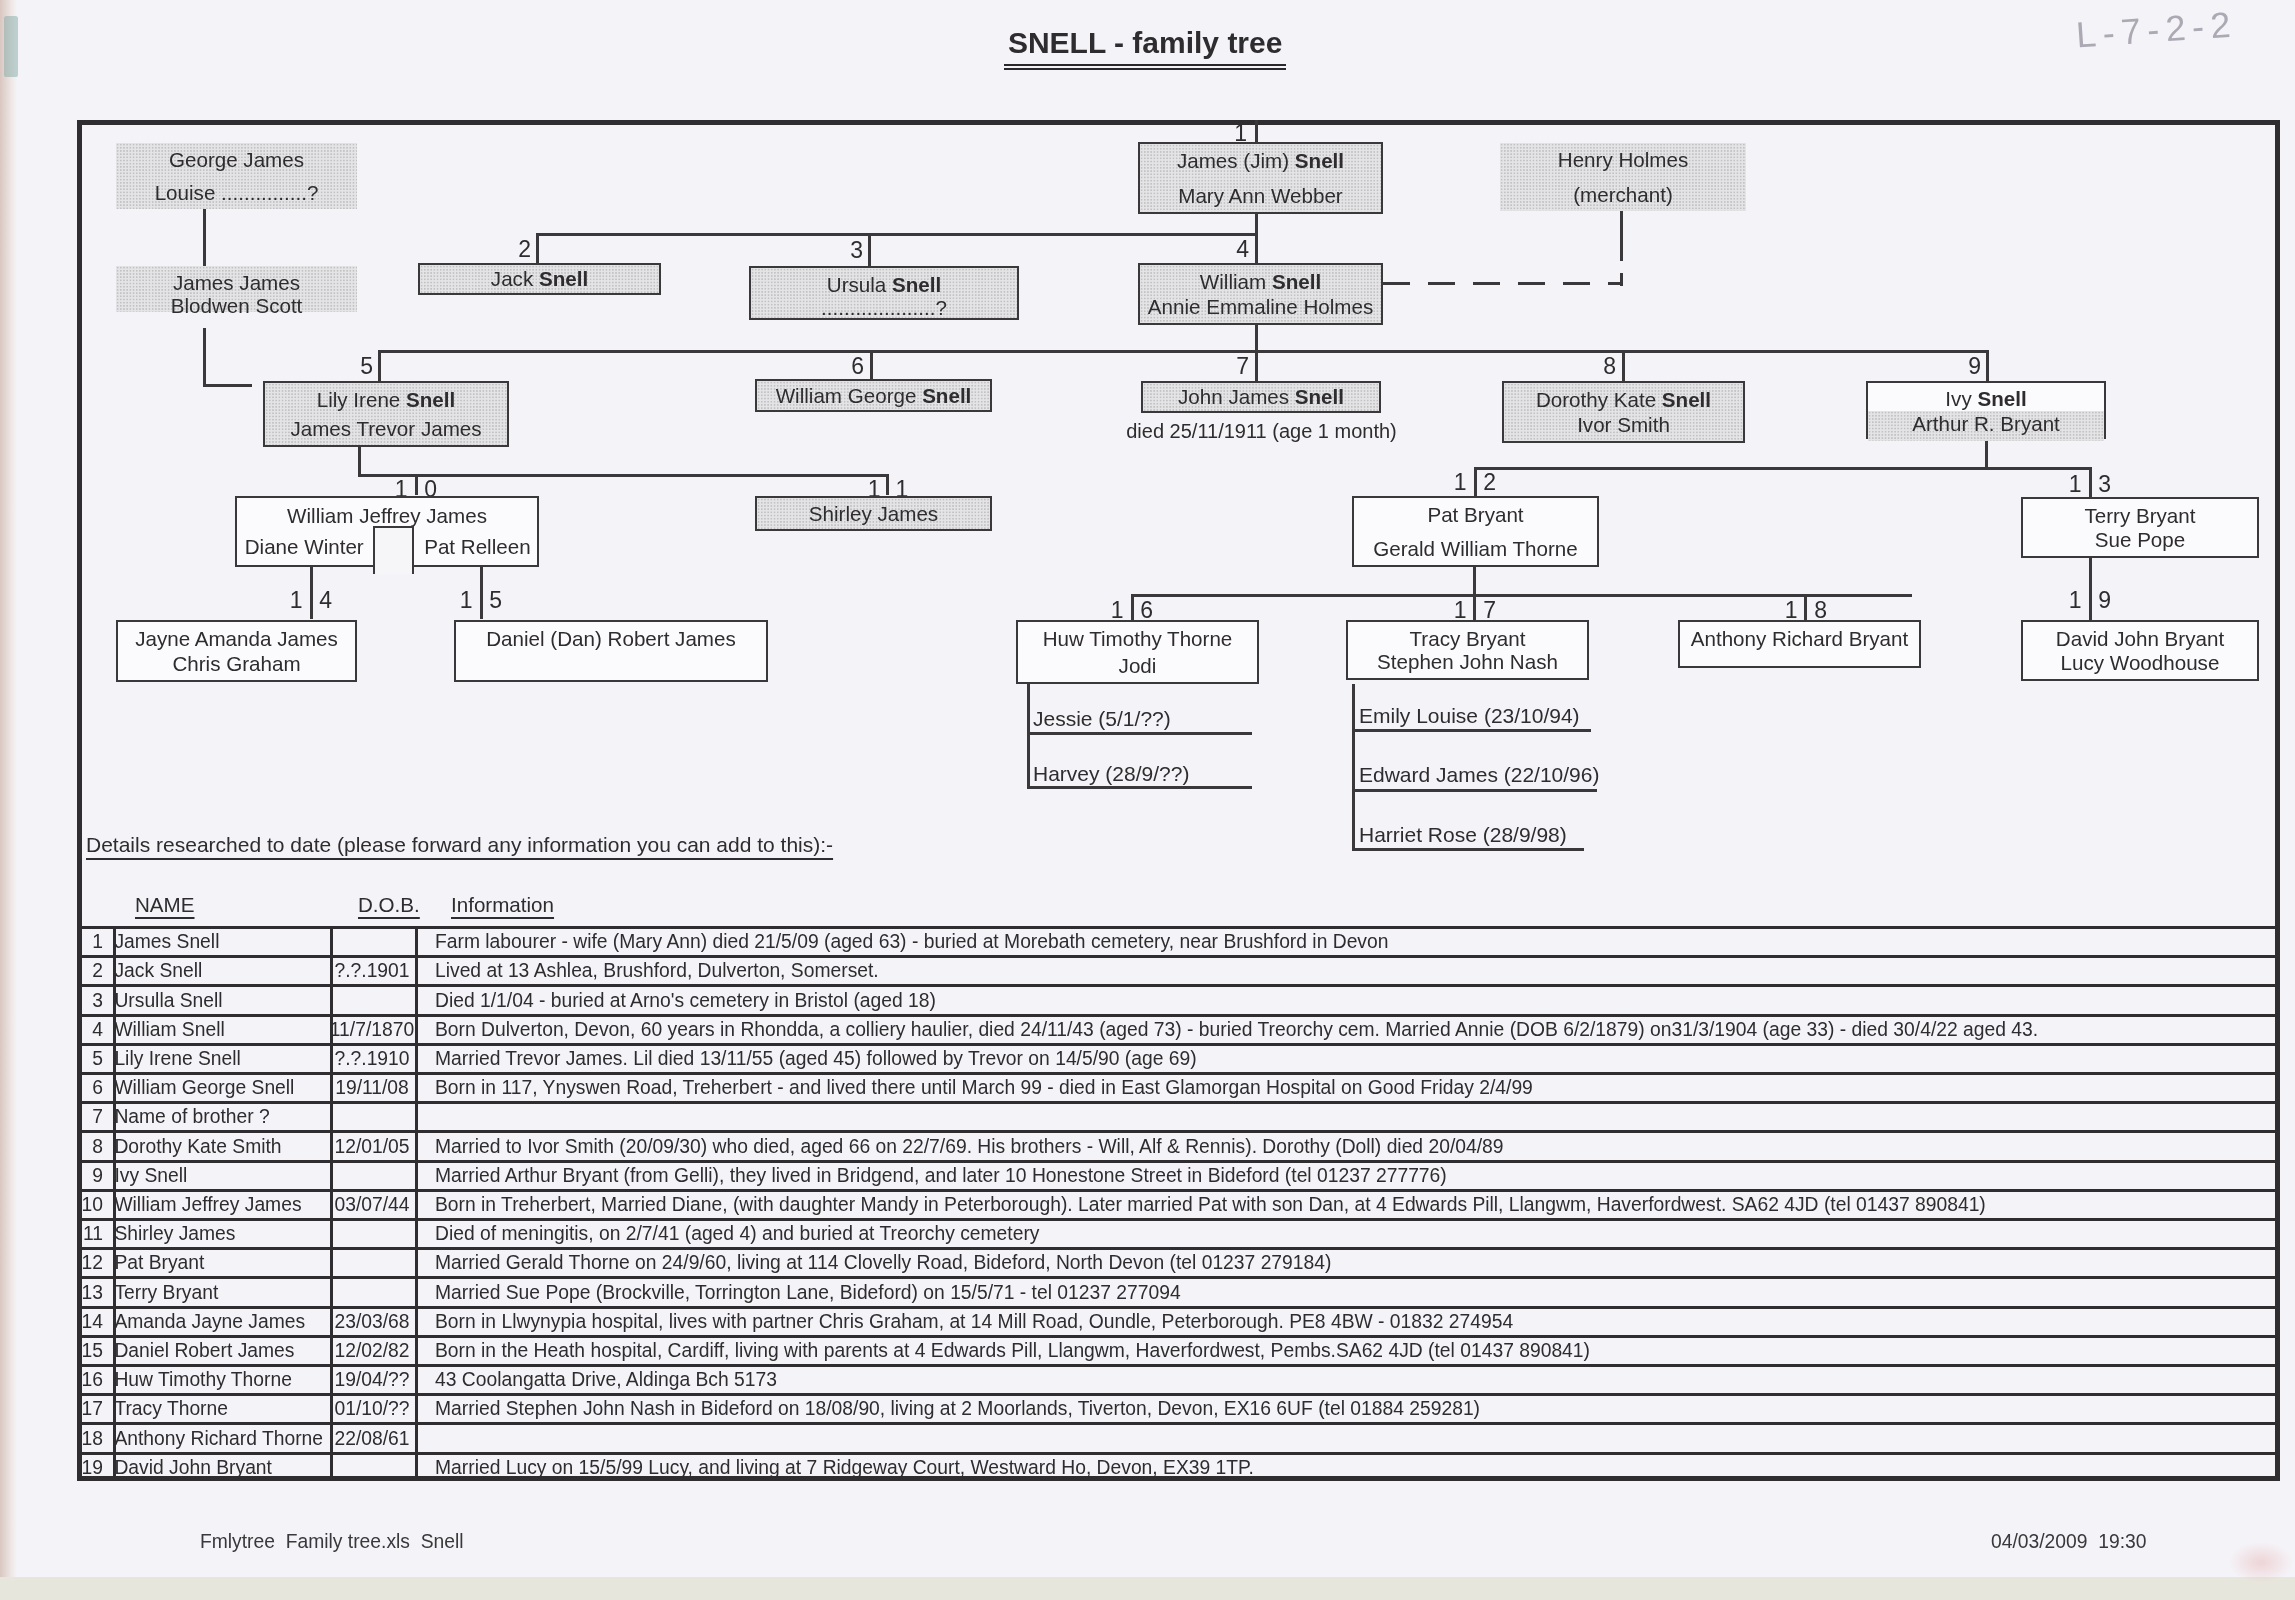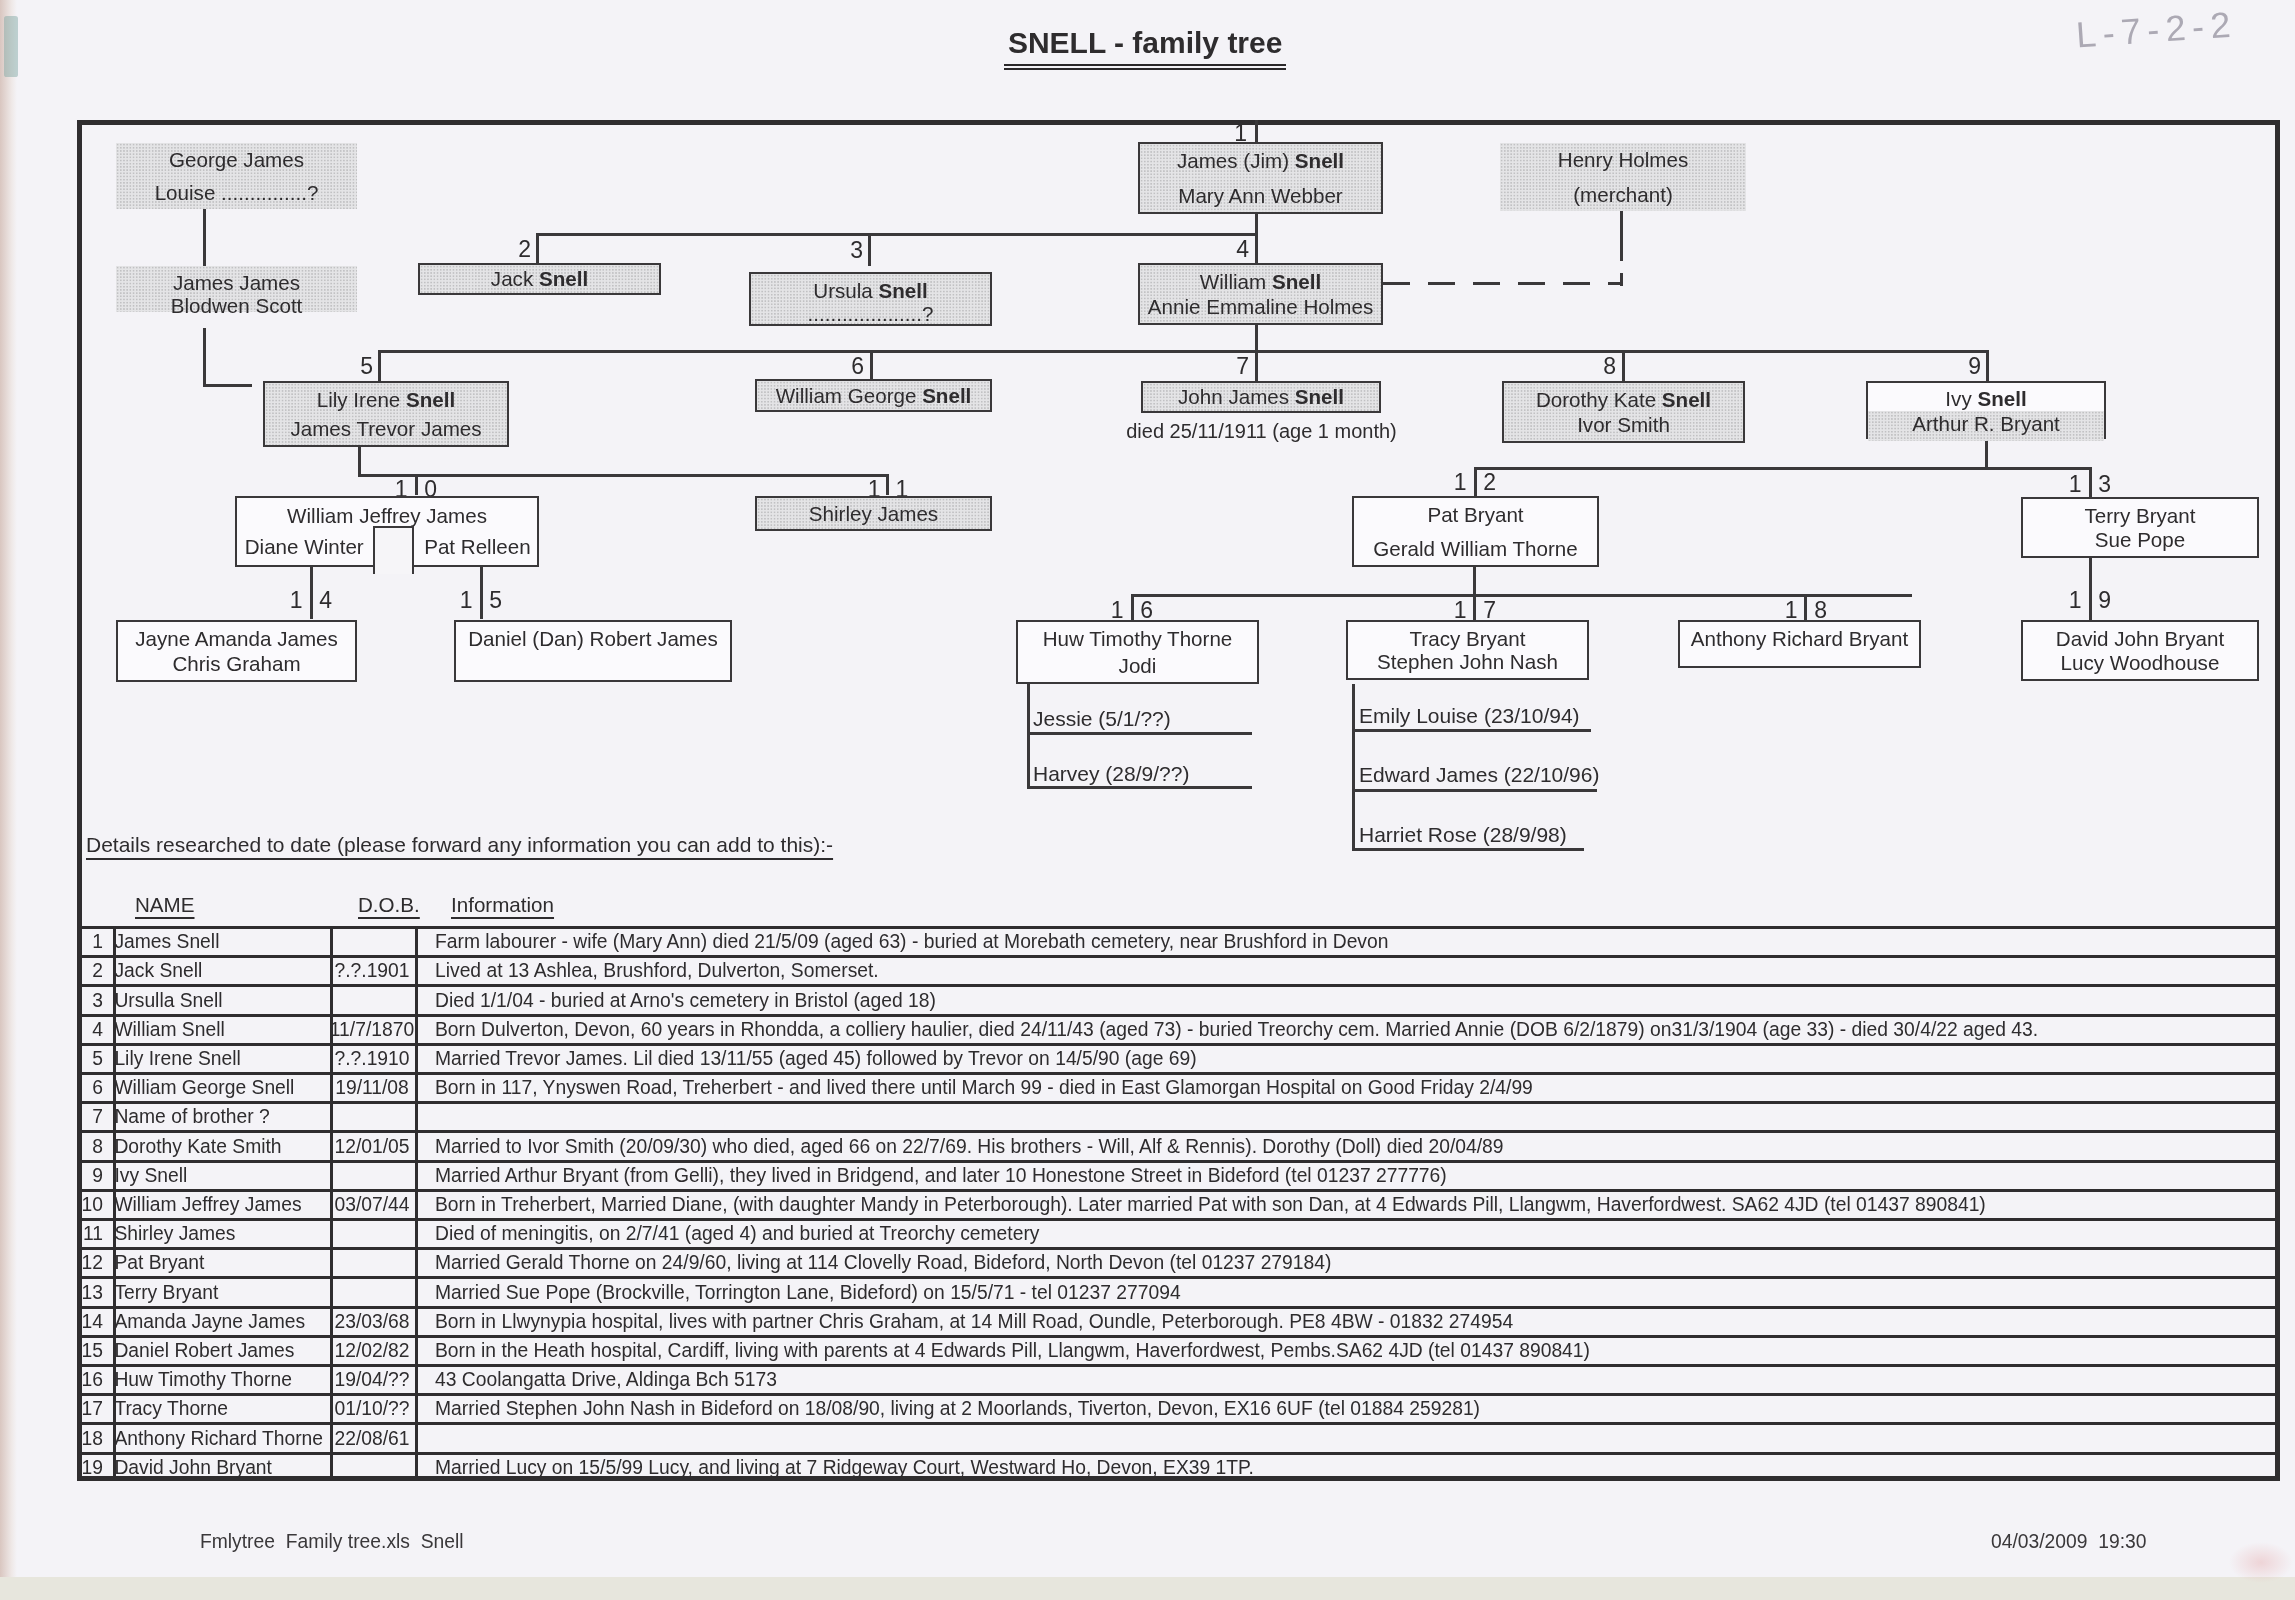--- a/index.html
+++ b/index.html
@@ -161,21 +161,21 @@
   <span>Henry Holmes</span>
   <span>(merchant)</span>
 </div>
 <div class="node noborder shaded" style="left:116px;top:266px;width:241px;height:46px">
   <span>James James</span>
   <span>Blodwen Scott</span>
 </div>
 <div class="node shaded single" style="left:418px;top:263px;width:243px;height:32px">
   <span><span>Jack </span><b>Snell</b></span>
 </div>
-<div class="node shaded" style="left:749px;top:272px;width:243px;height:54px">
+<div class="node shaded" style="left:749px;top:266px;width:270px;height:54px">
   <span><span>Ursula </span><b>Snell</b></span>
   <span>....................?</span>
 </div>
 <div class="node shaded" style="left:1138px;top:263px;width:245px;height:62px">
   <span><span>William </span><b>Snell</b></span>
   <span>Annie Emmaline Holmes</span>
 </div>
 <div class="node shaded" style="left:263px;top:381px;width:246px;height:66px">
   <span><span>Lily Irene </span><b>Snell</b></span>
   <span>James Trevor James</span>
@@ -211,21 +211,21 @@
   <span>Gerald William Thorne</span>
 </div>
 <div class="node" style="left:2021px;top:497px;width:238px;height:61px">
   <span>Terry Bryant</span>
   <span>Sue Pope</span>
 </div>
 <div class="node" style="left:116px;top:620px;width:241px;height:62px">
   <span>Jayne Amanda James</span>
   <span>Chris Graham</span>
 </div>
-<div class="node toponly" style="left:454px;top:620px;width:278px;height:62px">
+<div class="node toponly" style="left:454px;top:620px;width:314px;height:62px">
   <span>Daniel (Dan) Robert James</span>
 </div>
 <div class="node" style="left:1016px;top:620px;width:243px;height:64px">
   <span>Huw Timothy Thorne</span>
   <span>Jodi</span>
 </div>
 <div class="node" style="left:1346px;top:620px;width:243px;height:60px">
   <span>Tracy Bryant</span>
   <span>Stephen John Nash</span>
 </div>

